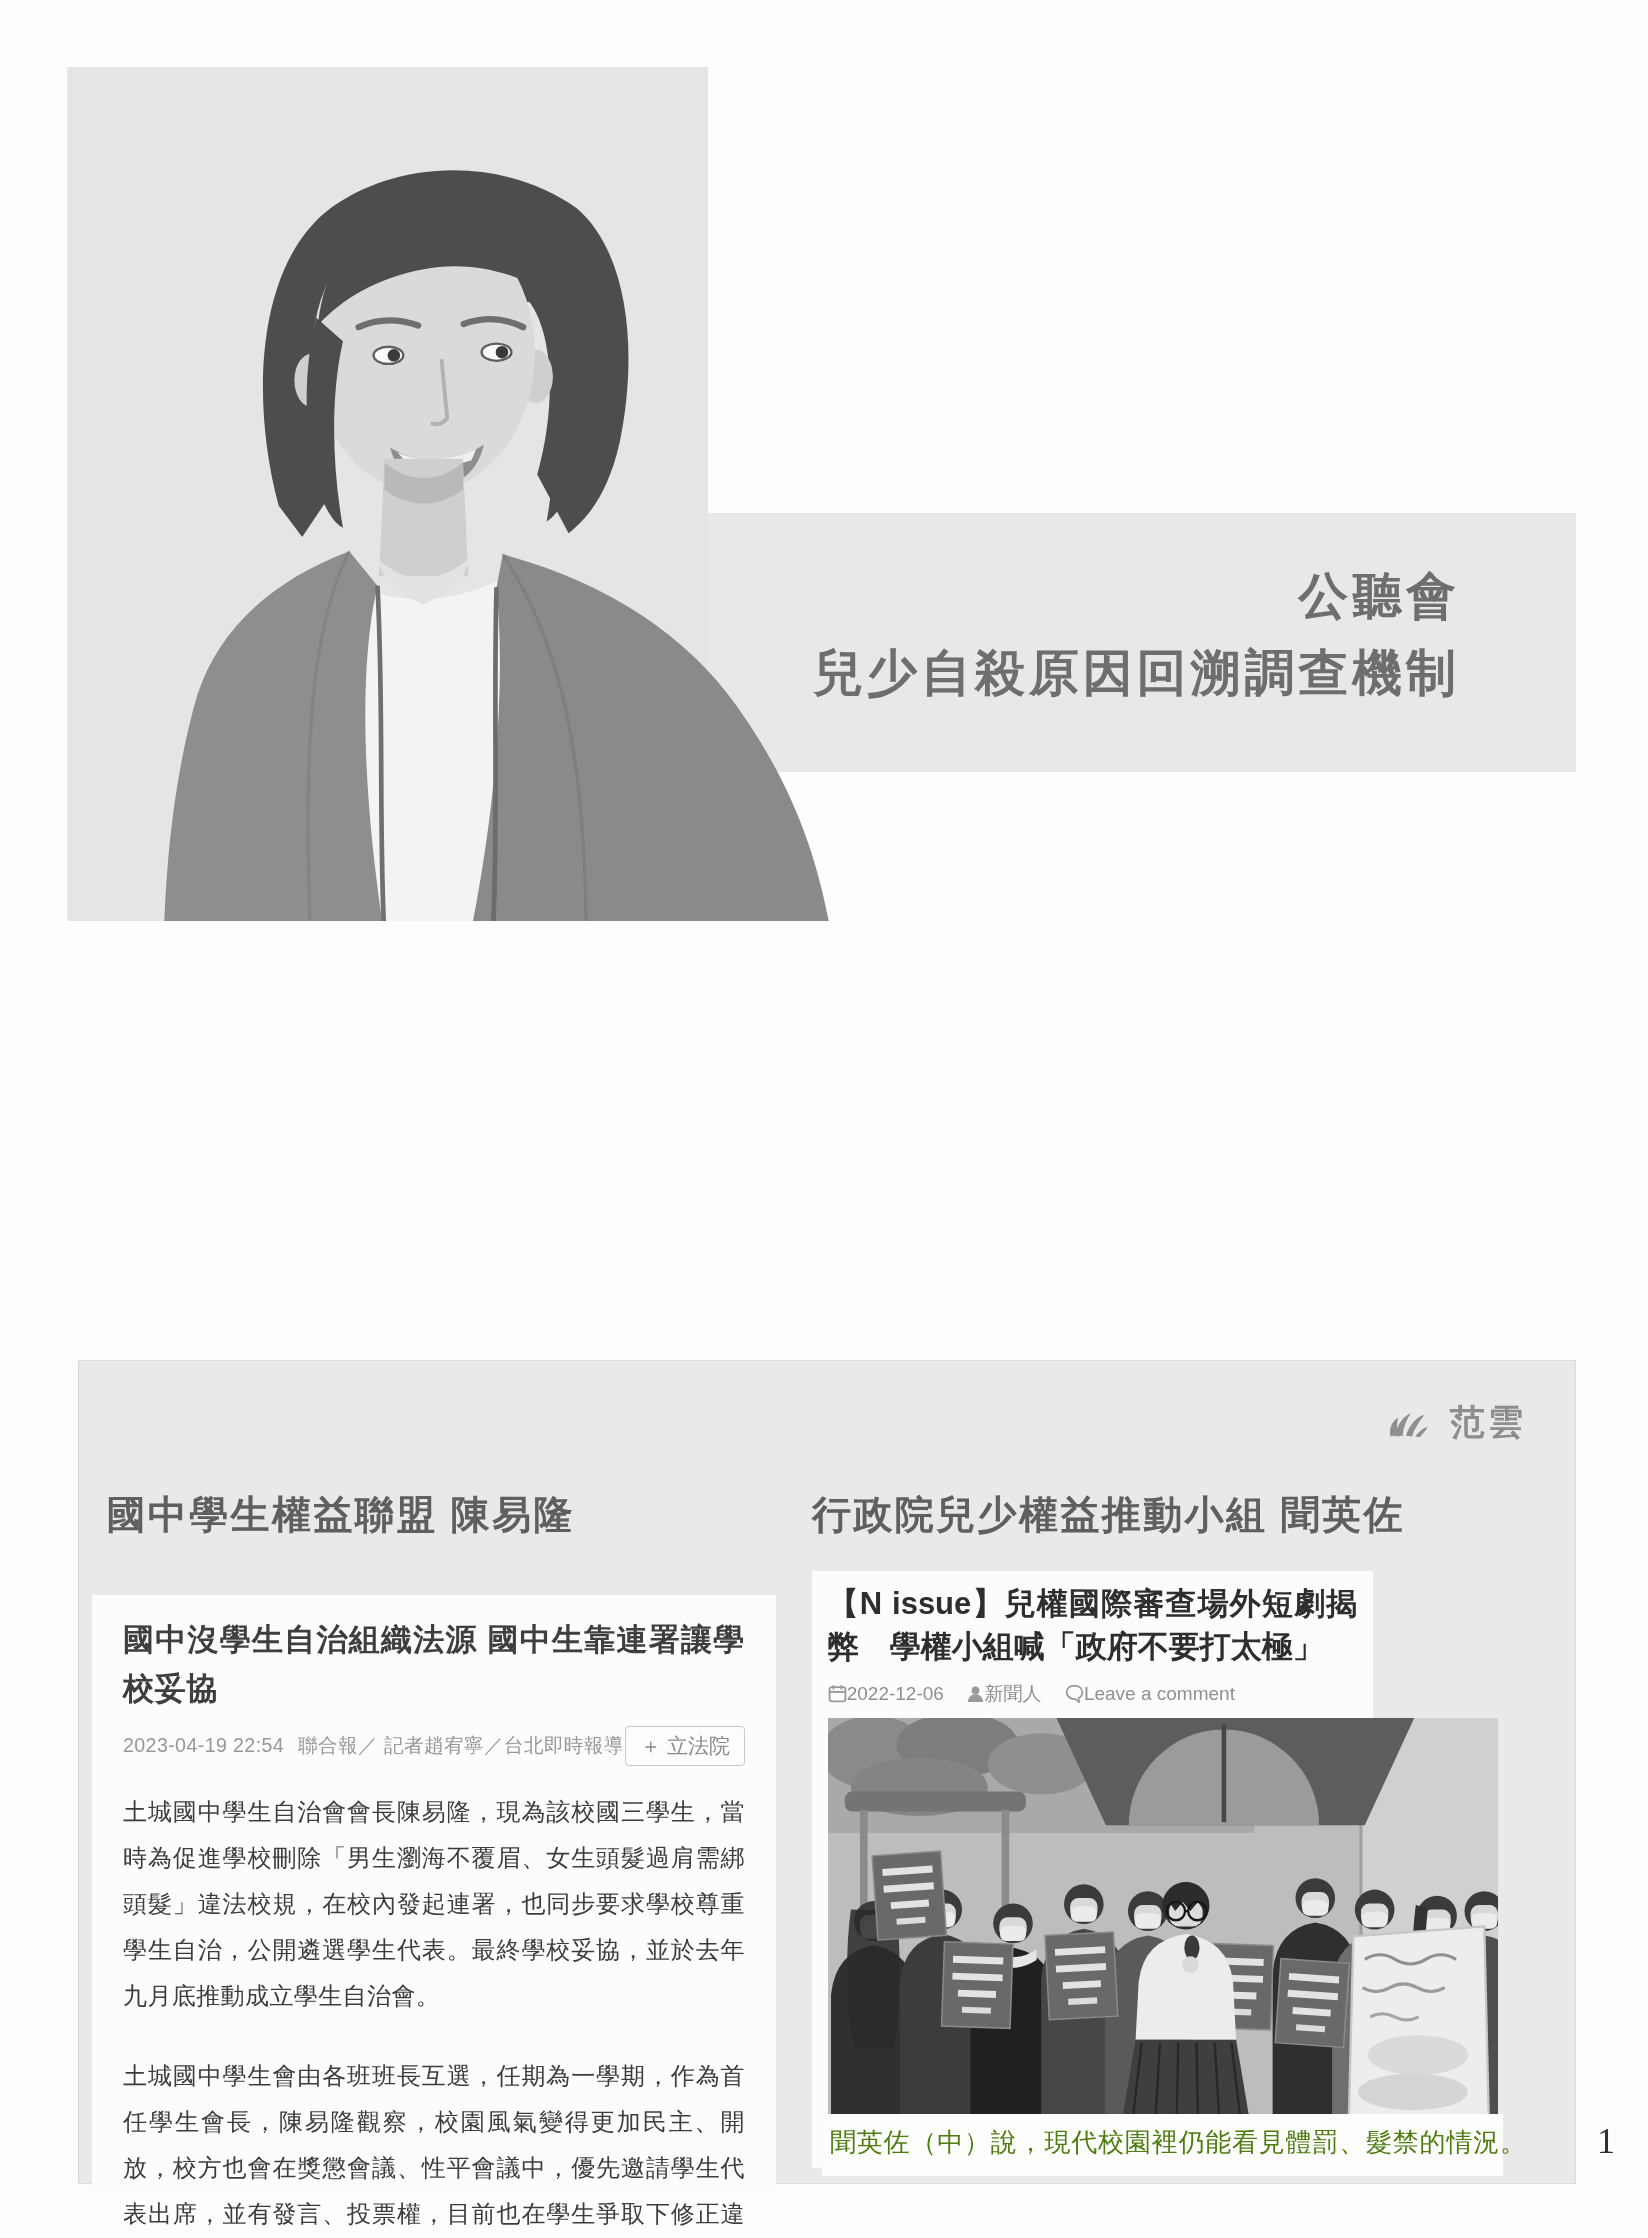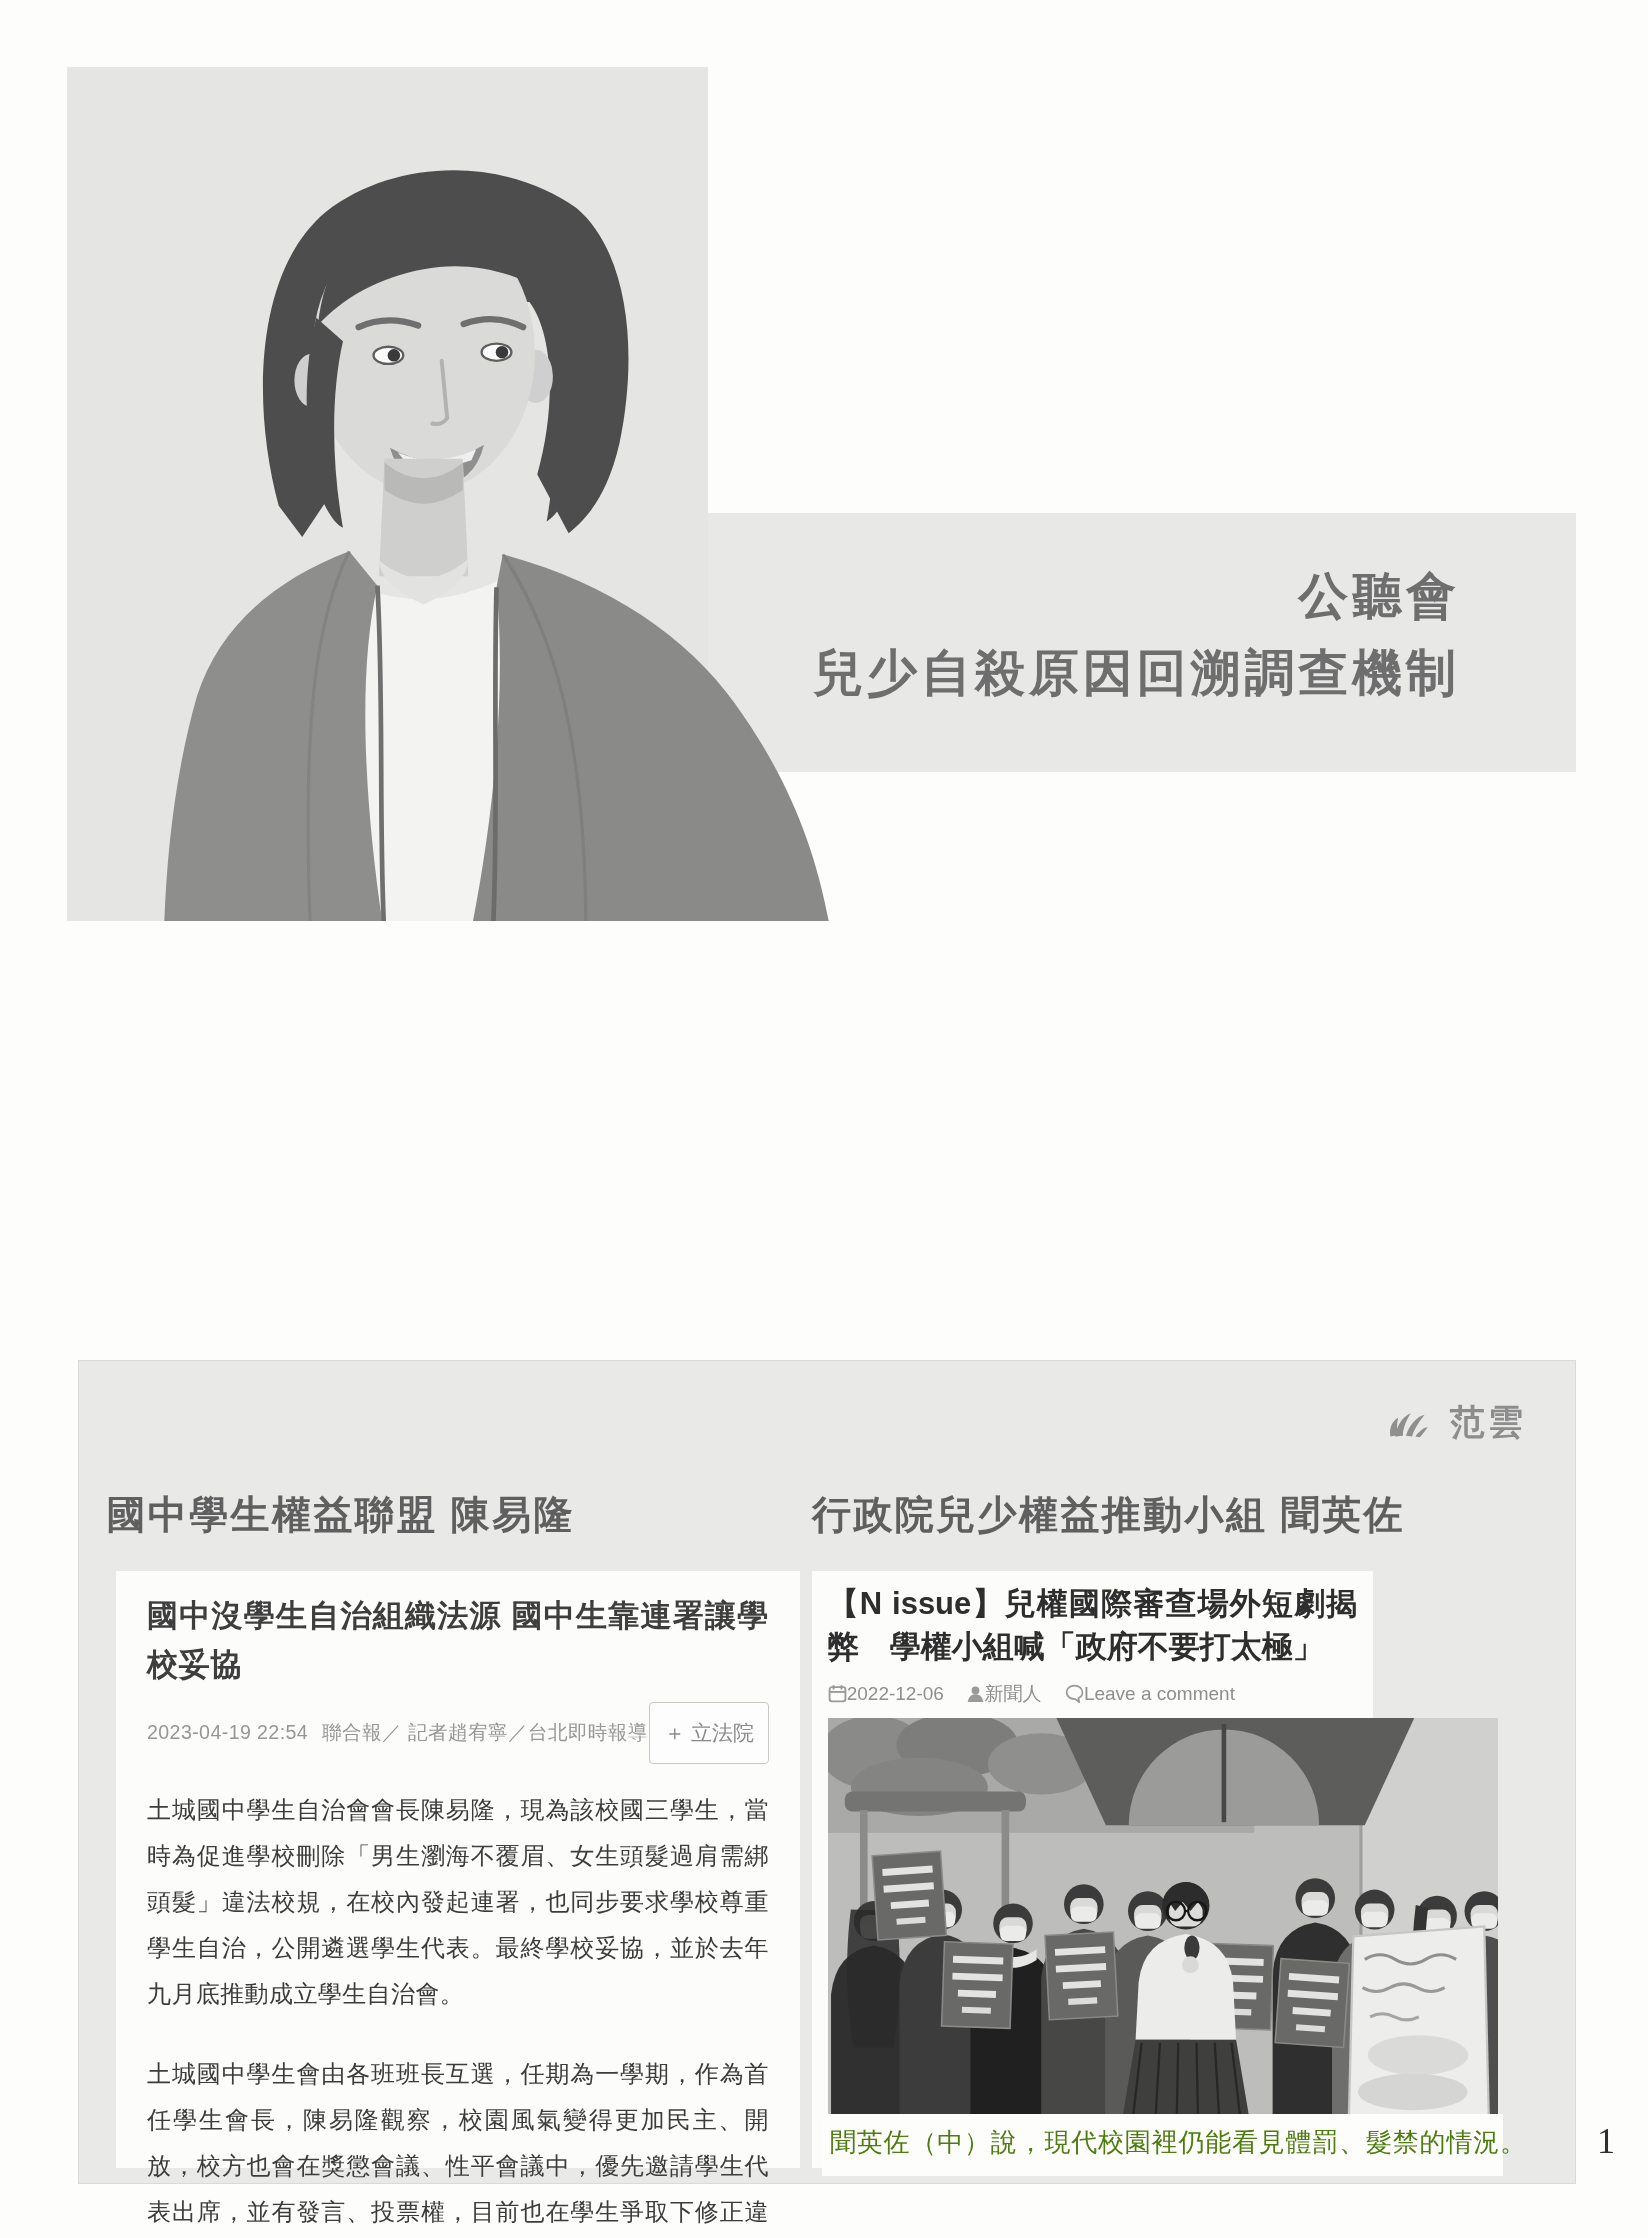--- a/index.html
+++ b/index.html
@@ -53,35 +53,35 @@
     position:absolute;top:0;text-align:left;
     font-size:39px;font-weight:700;color:#5f5f5f;letter-spacing:2.4px;white-space:nowrap;
   }
   .col-header.left{left:27.4px;width:684px;}
   .col-header.right{left:733px;width:701px;}
 
   
   .card{
     position:absolute;top:210px;background:#fcfcfb;box-sizing:border-box;
   }
-  .card.left{left:37px;width:684px;height:597px;padding:20.4px 31px;}
+  .card.left{left:13px;width:684px;height:597px;padding:20.4px 31px;margin-top:24px;}
   .card.right{left:733px;width:561px;height:597px;padding:11px 15.7px 0 15.7px;}
 
   .l-headline{
     font-size:31px;line-height:49px;font-weight:600;color:#3e3e3e;
     letter-spacing:0.8px;text-align:justify;
   }
   .l-meta-row{
     margin-top:12.5px;display:flex;justify-content:space-between;align-items:center;
   }
   .l-meta{font-size:19.6px;color:#979797;letter-spacing:0.4px;white-space:nowrap;}
   .l-meta .dt{margin-right:14px;}
   .l-tag{
     border:1.6px solid #c9c9c9;border-radius:3.9px;background:#fdfdfd;
-    font-size:21px;color:#8a8a8a;padding:16px 14px;white-space:nowrap;
+    font-size:21px;color:#8a8a8a;padding:5px 14px;white-space:nowrap;
   }
   .l-body p{
     margin:0;font-size:24px;line-height:46px;color:#3c3c3c;
     letter-spacing:0.4px;text-align:justify;
   }
   .l-body p.first{margin-top:23.5px;}
   .l-body p.second{margin-top:34px;}
 
   .r-headline{
     font-size:31px;line-height:43px;font-weight:600;color:#2e2e2e;text-align:justify;

